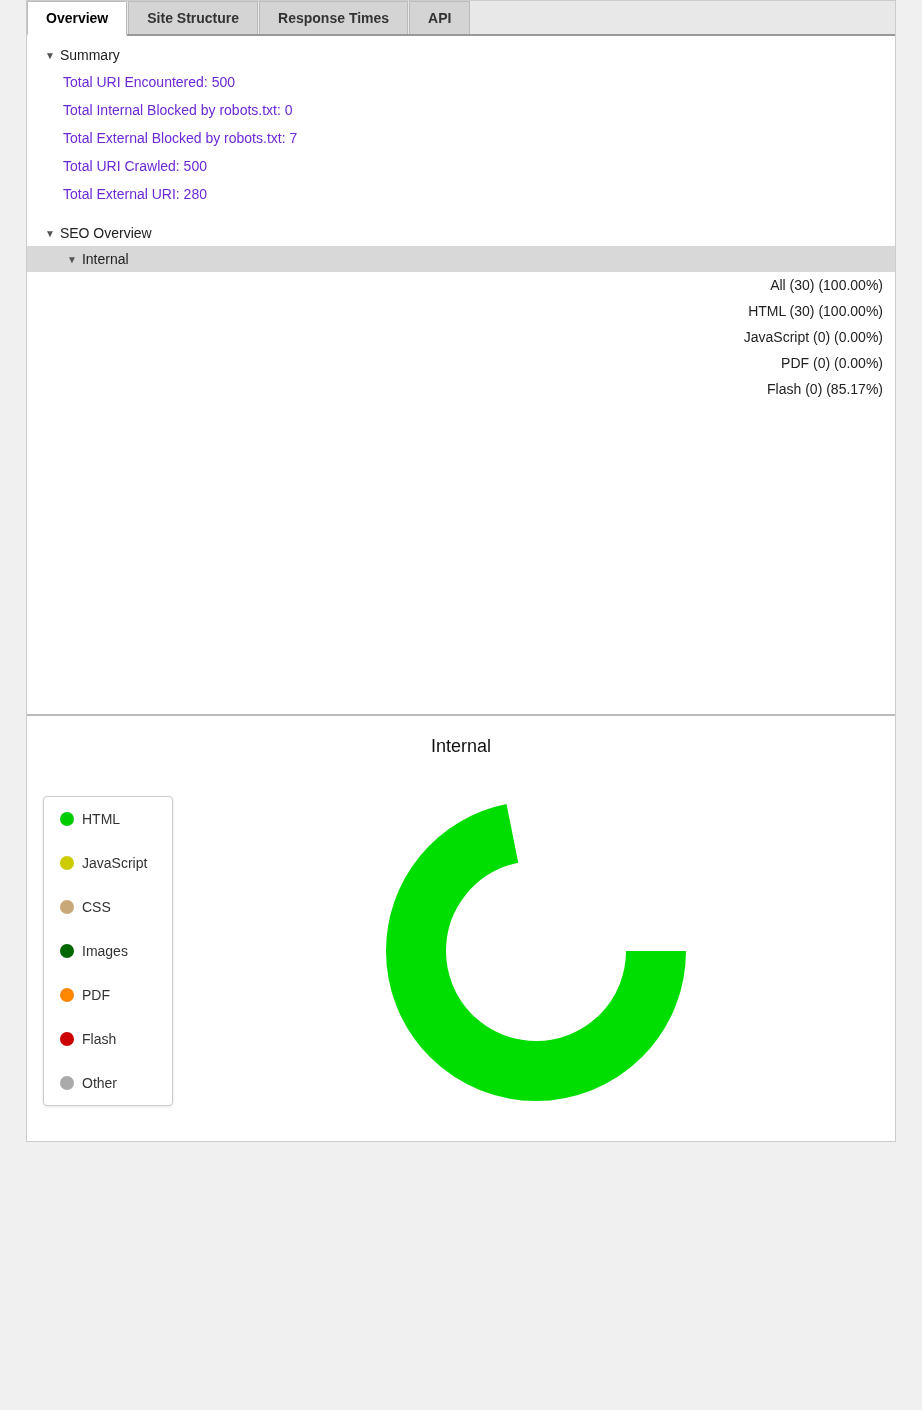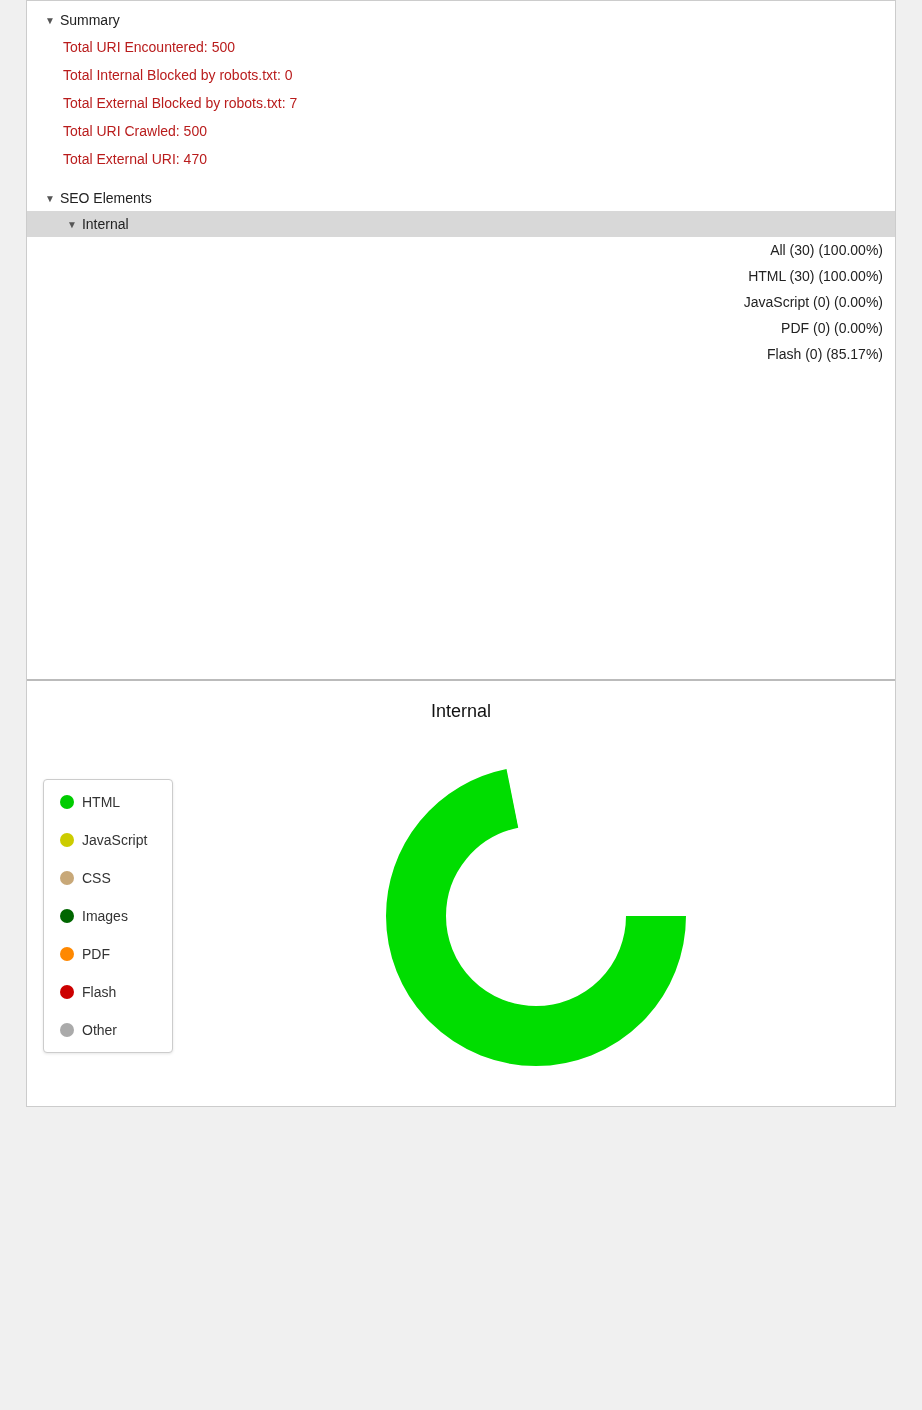--- a/index.html
+++ b/index.html
@@ -96,21 +96,21 @@
     }
 
     .indent-1 { padding-left: 18px; }
     .indent-2 { padding-left: 40px; }
     .indent-3 { padding-left: 68px; justify-content: flex-end; }
 
     .summary-item {
       display: flex;
       padding: 6px 14px 6px 36px;
       font-size: 14px;
-      color: #b91c1c;
+      color: #6d28d9;
     }
 
     
     .bottom-pane {
       flex: 1;
       padding: 20px 16px;
       background: #fff;
     }
 
     .chart-title {
@@ -124,21 +124,21 @@
     .chart-area {
       display: flex;
       align-items: center;
       gap: 20px;
     }
 
     
     .legend {
       display: flex;
       flex-direction: column;
-      gap: 22px;
+      gap: 28px;
       min-width: 130px;
       border: 1px solid #ccc;
       border-radius: 4px;
       padding: 14px 16px;
       background: #fff;
       box-shadow: 0 1px 3px rgba(0,0,0,0.1);
     }
     .legend-item {
       display: flex;
       align-items: center;
@@ -164,20 +164,26 @@
     .donut-svg {
       width: 340px;
       height: 340px;
     }
   </style>
 </head>
 <body>
 
 <div class="container">
 
+  <div class="tab-bar">
+    <div class="tab active">Overview</div>
+    <div class="tab">Site Structure</div>
+    <div class="tab">Response Times</div>
+    <div class="tab">API</div>
+  </div>
 
   <div class="top-pane">
     <div class="scrollable-content">
 
       <div class="tree-section">
         <div class="tree-item indent-1">
           <span class="triangle">▼</span>
           <span>Summary</span>
         </div>
         <div class="summary-item">
@@ -186,28 +192,28 @@
         <div class="summary-item">
           <span>Total Internal Blocked by robots.txt: 0</span>
         </div>
         <div class="summary-item">
           <span>Total External Blocked by robots.txt: 7</span>
         </div>
         <div class="summary-item">
           <span>Total URI Crawled: 500</span>
         </div>
         <div class="summary-item">
-          <span>Total External URI: 470</span>
+          <span>Total External URI: 280</span>
         </div>
       </div>
 
       <div class="tree-section">
         <div class="tree-item indent-1">
           <span class="triangle">▼</span>
-          <span>SEO Elements</span>
+          <span>SEO Overview</span>
         </div>
 
         <div class="tree-item indent-2 highlighted">
           <span class="triangle">▼</span>
           <span>Internal</span>
         </div>
 
         <div class="tree-item indent-3">
           <span>All (30) (100.00%)</span>
         </div>

